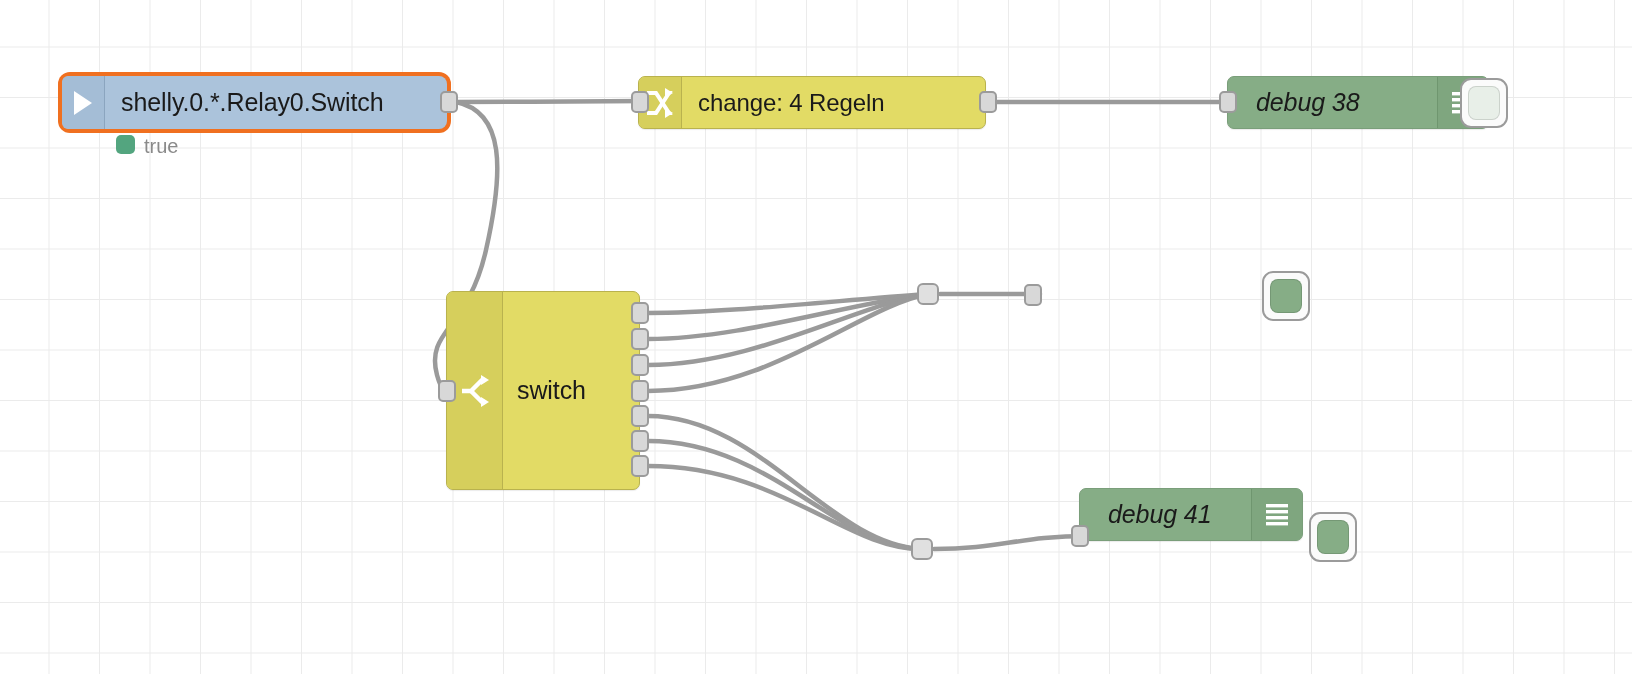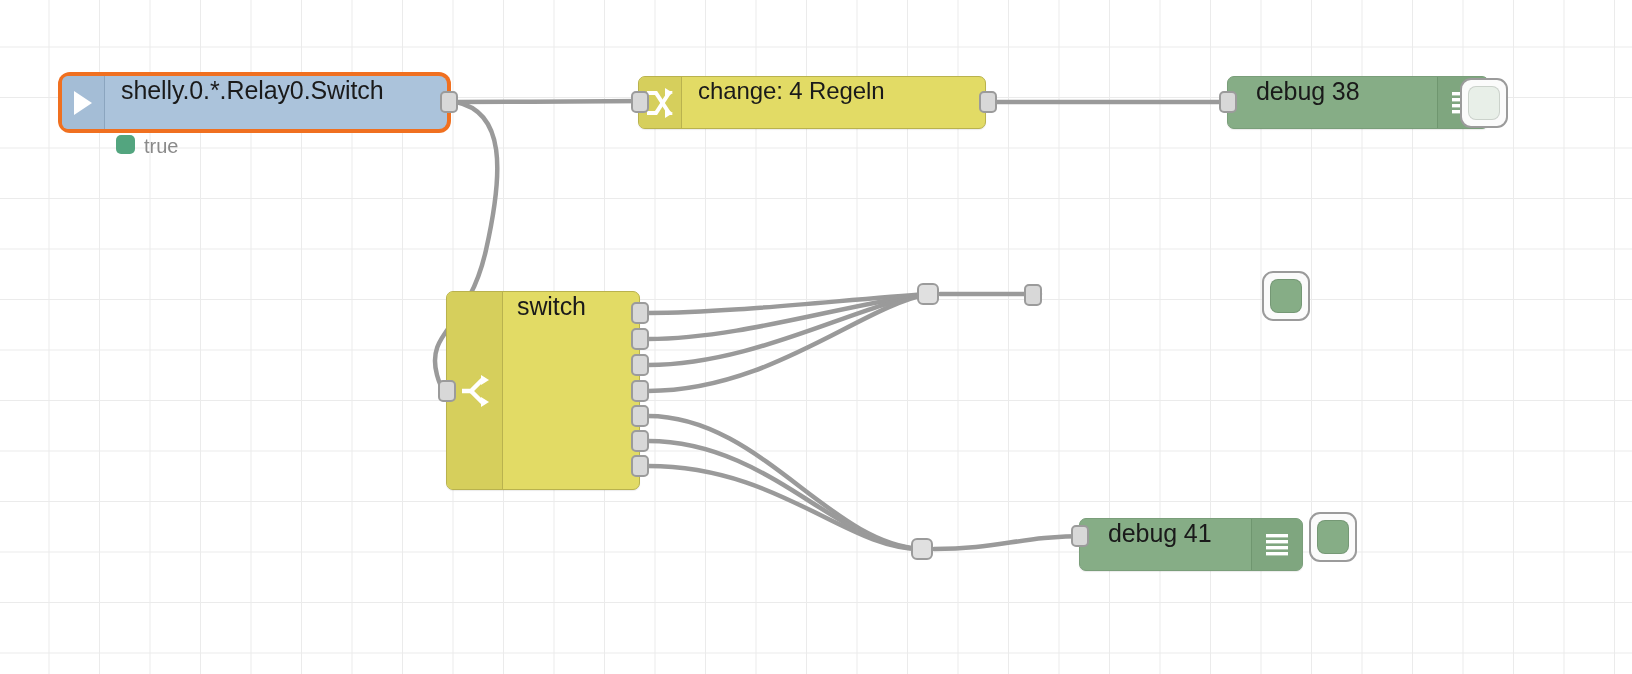--- a/index.html
+++ b/index.html
@@ -34,21 +34,21 @@
   .wire {
     fill: none;
     stroke: #9a9a9a;
     stroke-width: 4.5;
     stroke-linecap: round;
   }
   .node {
     position: absolute;
     box-sizing: border-box;
     display: flex;
-    align-items: flex-start;
+    align-items: center;
     border-radius: 7px;
     border: 1px solid #9b9b9b;
     box-shadow: 0 1px 1px rgba(0,0,0,0.08);
   }
   .node-icon-box {
     width: 42px;
     align-self: stretch;
     display: flex;
     align-items: center;
     justify-content: center;
@@ -57,21 +57,21 @@
     flex: 0 0 auto;
   }
   .node-label {
     flex: 1 1 auto;
     padding: 0 16px;
     font-size: 24px;
     color: #1a1a1a;
     white-space: nowrap;
     letter-spacing: -0.1px;
   }
-  .node-label.italic { }
+  .node-label.italic { font-style: italic; }
 
   
   #node-inject {
     left: 62px; top: 76px;
     width: 385px; height: 53px;
     background: #abc3db;
     border: none;
     border-radius: 8px;
     box-shadow: 0 0 0 4px #f07020;
   }
@@ -125,21 +125,21 @@
     display: flex;
     align-items: center;
     justify-content: center;
     background: #7fa67f;
     border-left: 1px solid #6f966f;
     border-radius: 0 6px 6px 0;
     flex: 0 0 auto;
   }
   #node-debug38 { left: 1227px; top: 76px; width: 262px; }
   #node-debug40 { left: 1032px; top: 269px; width: 224px; }
-  #node-debug41 { left: 1079px; top: 518px; width: 224px; }
+  #node-debug41 { left: 1079px; top: 488px; width: 224px; }
 
   
   .debug-toggle {
     position: absolute;
     width: 48px;
     height: 50px;
     box-sizing: border-box;
     border: 2.5px solid #9b9b9b;
     border-radius: 11px;
     background: #fbfbfb;

